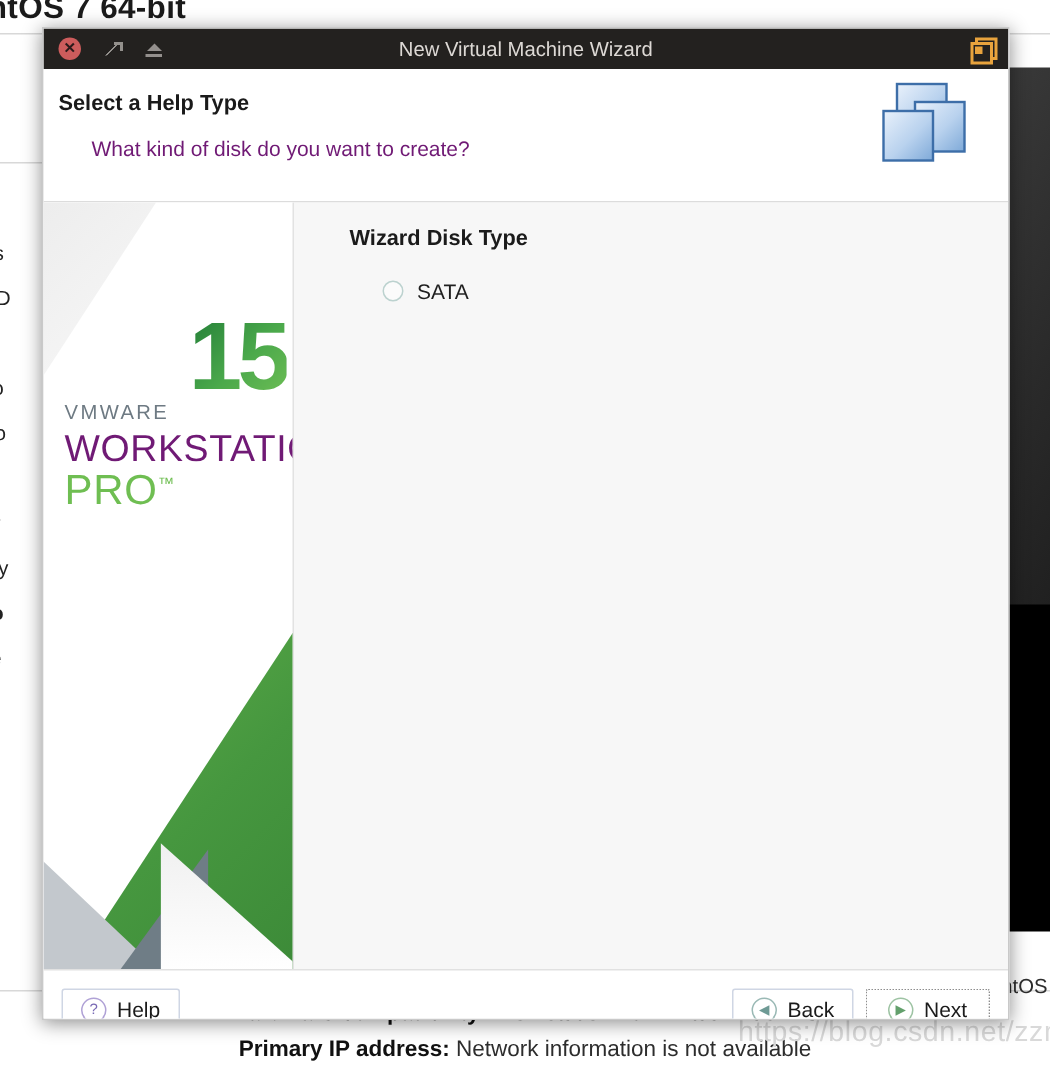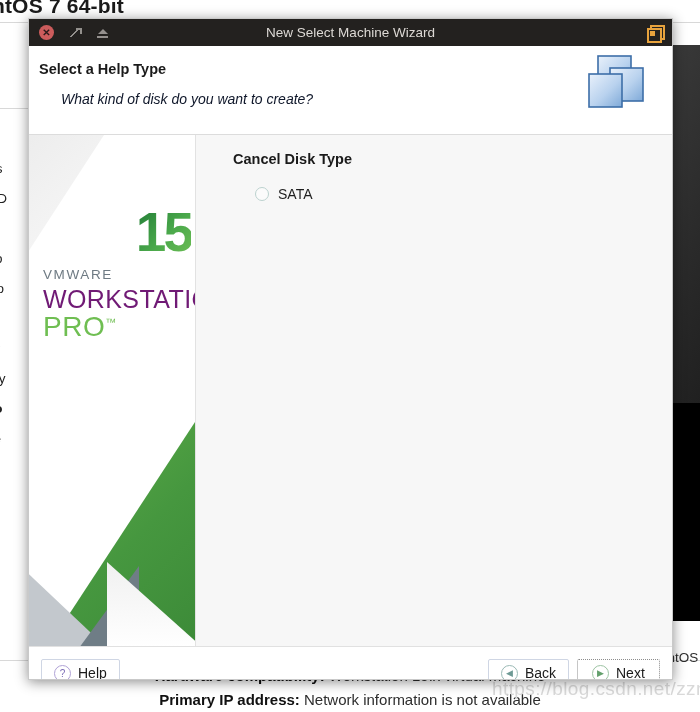--- a/index.html
+++ b/index.html
@@ -117,39 +117,39 @@
   .dlg-header {
     position: relative; height: 88px; background: #ffffff;
     border-bottom: 1px solid #dcdcdc;
   }
   .dlg-h-title {
     position: absolute; left: 10px; top: 15px;
     font-size: 14.5px; font-weight: bold; color: #1a1a1a;
   }
   .dlg-h-sub {
     position: absolute; left: 32px; top: 45px;
-    font-size: 14px; color: #0f172a; font-style: italic;
+    font-size: 14px; color: #701a75;
   }
   .dlg-h-icon { position: absolute; right: 14px; top: 4px; width: 78px; height: 70px; }
 
   
   .dlg-body { position: relative; height: 511px; background: #f7f7f7; }
   .side-art {
     position: absolute; left: 0; top: 0; width: 166px; height: 511px;
     background: #ffffff; overflow: hidden; border-right: 1px solid #e2e2e2;
   }
   .side-art .corner-gray {
     position: absolute; left: -42px; top: -20px; width: 130px; height: 200px;
     background: linear-gradient(135deg, #e9e9e9 0%, #f4f4f4 55%, #ffffff 100%);
     clip-path: polygon(0 0, 100% 0, 0 100%);
   }
   .logo-wrap { position: absolute; left: 14px; top: 78px; width: 150px; }
   .logo-15 {
     position: absolute; right: 2px; top: -8px;
-    font-size: 55px; font-weight: bold; letter-spacing: -3px; line-height: 1;
+    font-size: 64px; font-weight: bold; letter-spacing: -3px; line-height: 1;
     background: linear-gradient(135deg, #1f7a35 0%, #4aa84b 55%, #6fbf55 100%);
     -webkit-background-clip: text; background-clip: text; color: transparent;
   }
   .logo-vmware {
     position: absolute; left: 0; top: 54px;
     font-size: 13.5px; letter-spacing: 1.6px; color: #6e7a83;
   }
   .logo-ws {
     position: absolute; left: 0; top: 72px;
     font-size: 25px; letter-spacing: .4px; color: #701a75;
@@ -277,21 +277,21 @@
   <div class="watermark">https://blog.csdn.net/zzm3280</div>
 
   <div class="dialog">
 
     <div class="titlebar">
       <div class="tb-btns">
         <div class="tb-close">✕</div>
         <div class="tb-icon shrink"></div>
         <div class="tb-icon eject"></div>
       </div>
-      <div class="tb-title">New Select Machine Wizard</div>
+      <div class="tb-title">New Virtual Machine Wizard</div>
       <div class="tb-right">
         <div class="tb-restore">
           <div class="sq1"></div>
           <div class="sq2"></div>
           <div class="sq3"></div>
         </div>
       </div>
     </div>
 
     <div class="dlg-header">
@@ -325,21 +325,21 @@
             <span>PRO</span><span class="logo-tm">™</span>
           </div>
         </div>
         <div class="art-green"></div>
         <div class="art-gray1"></div>
         <div class="art-gray2"></div>
         <div class="art-white"></div>
       </div>
 
       <div class="options">
-        <div class="opt-title">Cancel Disk Type</div>
+        <div class="opt-title">Wizard Disk Type</div>
         <div class="radio-list">
 
 
 
           <div class="radio-row">
             <span class="radio"></span>
             <span class="radio-label">SATA</span>
           </div>
 
 

